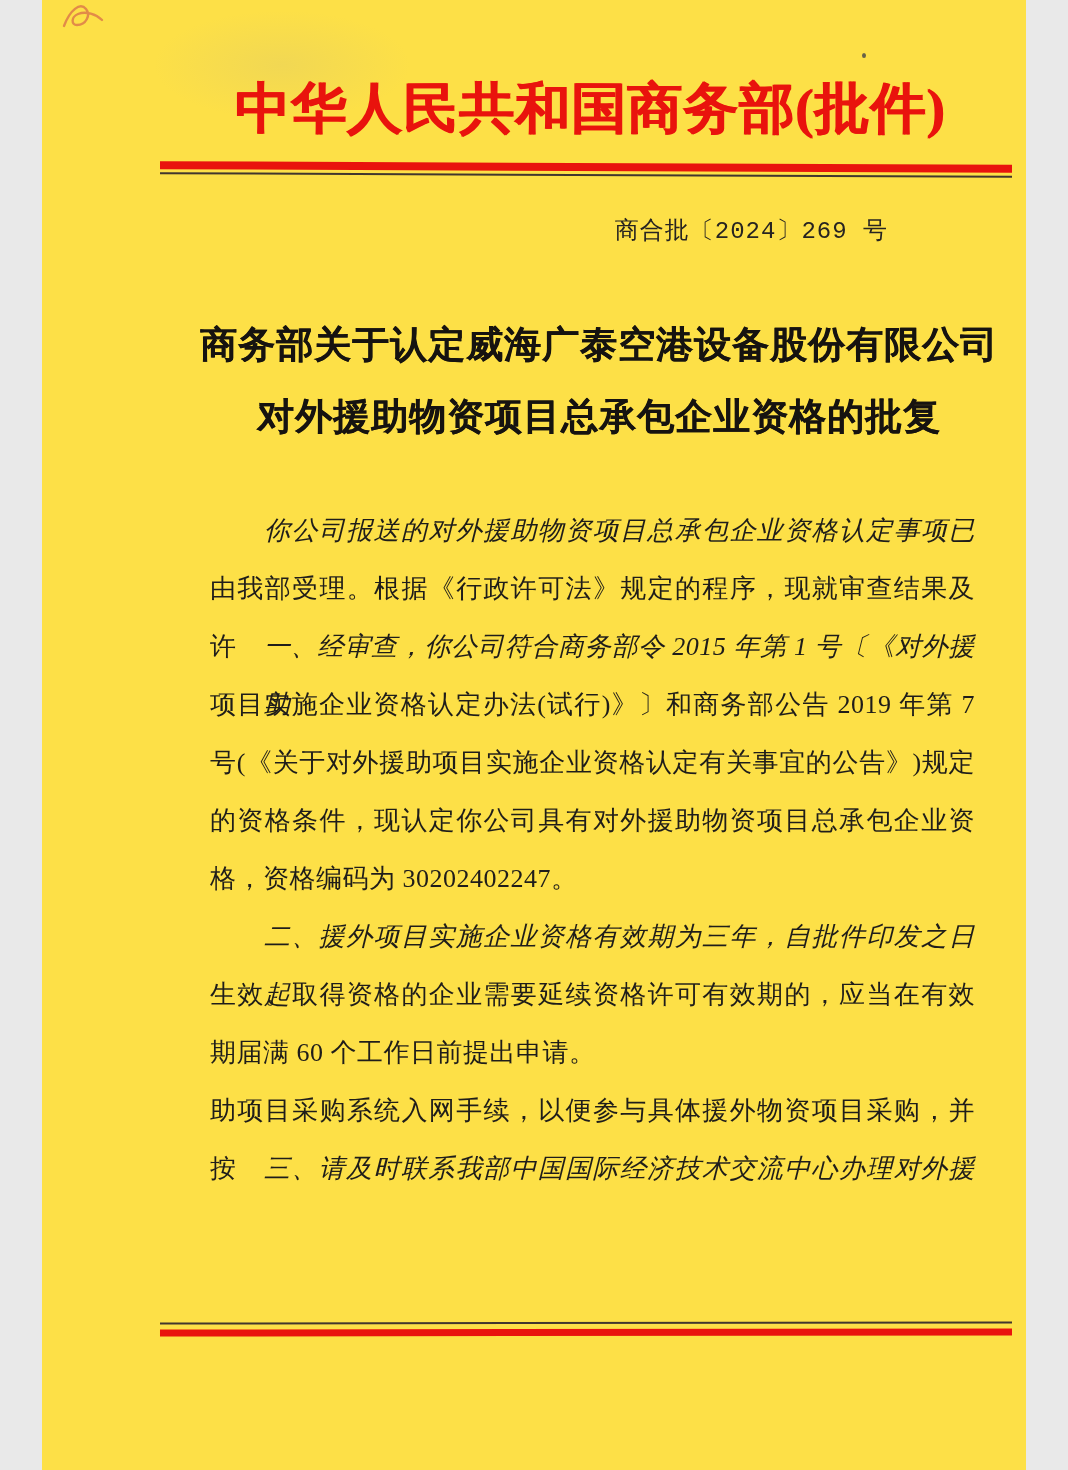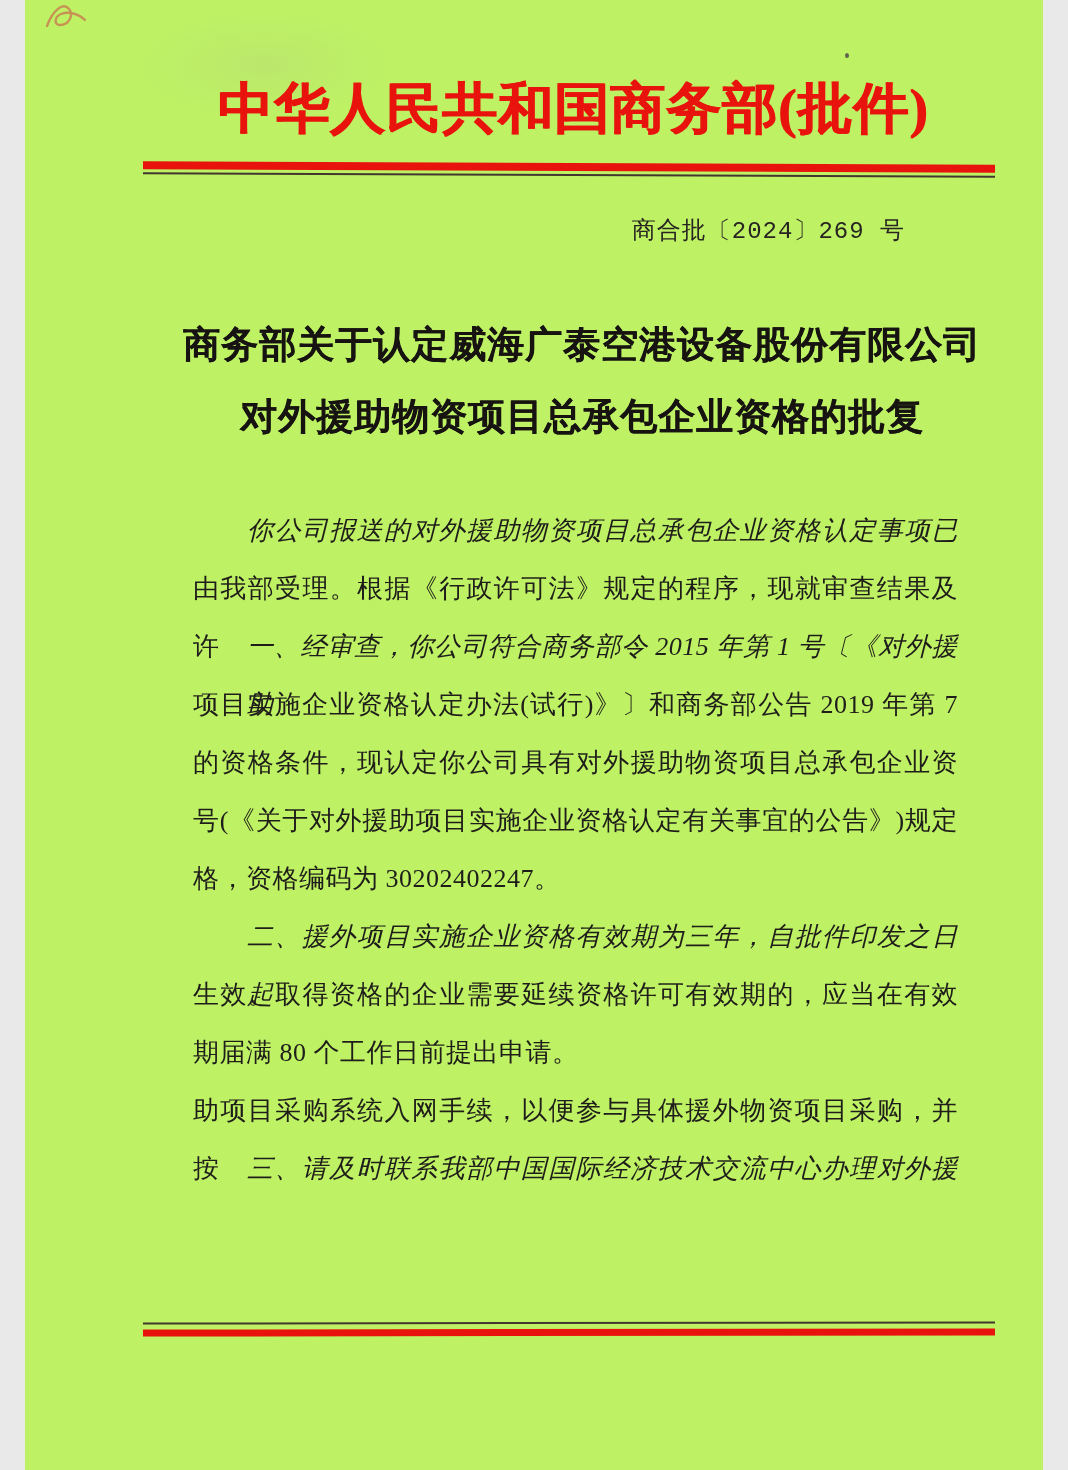--- a/index.html
+++ b/index.html
@@ -1,24 +1,23 @@
 <!DOCTYPE html>
 <html><head>
 <meta charset="utf-8">
 <style>
   html, body { margin: 0; padding: 0; background: #e9e9e9; }
   .page {
     position: relative;
     width: 984px;
     height: 1470px;
     margin: 0 auto;
-    background: #bef264;
+    background: #fde047;
     overflow: hidden;
     font-family: "Liberation Serif", "DejaVu Serif", serif;
-    padding-left: 34px;
   }
 
   
   .scribble { position: absolute; left: 16px; top: 0px; opacity: 0.75; }
   .speck {
     position: absolute; left: 820px; top: 53px;
     width: 4px; height: 5px; border-radius: 50%;
     background: #4c4a48; opacity: 0.85;
   }
   .smudge {
@@ -106,26 +105,26 @@
   <div class="doc-number">商合批〔2024〕269 号</div>
 
   <div class="doc-title t1">商务部关于认定威海广泰空港设备股份有限公司</div>
   <div class="doc-title t2">对外援助物资项目总承包企业资格的批复</div>
 
   <div class="body-block">
     <div class="line l-indent l-just">你公司报送的对外援助物资项目总承包企业资格认定事项已</div>
     <div class="line l-just">由我部受理。根据《行政许可法》规定的程序，现就审查结果及许</div>
     <div class="line l-indent l-just">一、经审查，你公司符合商务部令 2015 年第 1 号〔《对外援助</div>
     <div class="line l-just">项目实施企业资格认定办法(试行)》〕和商务部公告 2019 年第 7</div>
+    <div class="line l-just">号(《关于对外援助项目实施企业资格认定有关事宜的公告》)规定</div>
     <div class="line l-just">的资格条件，现认定你公司具有对外援助物资项目总承包企业资</div>
-    <div class="line l-just">号(《关于对外援助项目实施企业资格认定有关事宜的公告》)规定</div>
     <div class="line">格，资格编码为 30202402247。</div>
     <div class="line l-indent l-just">二、援外项目实施企业资格有效期为三年，自批件印发之日起</div>
     <div class="line l-just">生效。取得资格的企业需要延续资格许可有效期的，应当在有效</div>
-    <div class="line">期届满 80 个工作日前提出申请。</div>
+    <div class="line">期届满 60 个工作日前提出申请。</div>
     <div class="line l-just">助项目采购系统入网手续，以便参与具体援外物资项目采购，并按</div>
     <div class="line l-indent l-just">三、请及时联系我部中国国际经济技术交流中心办理对外援</div>
   </div>
 
   <div class="rule rule-bot-dark"></div>
   <div class="rule rule-bot-red"></div>
 
 </div>
 
 </body></html>

